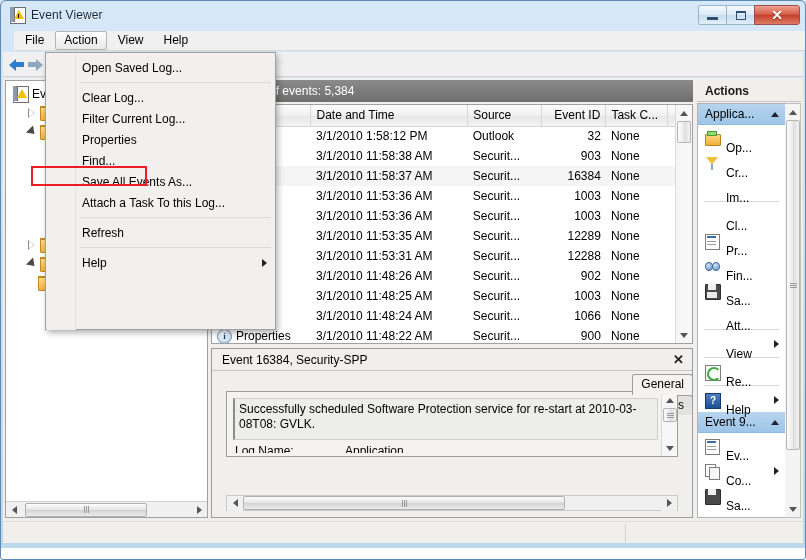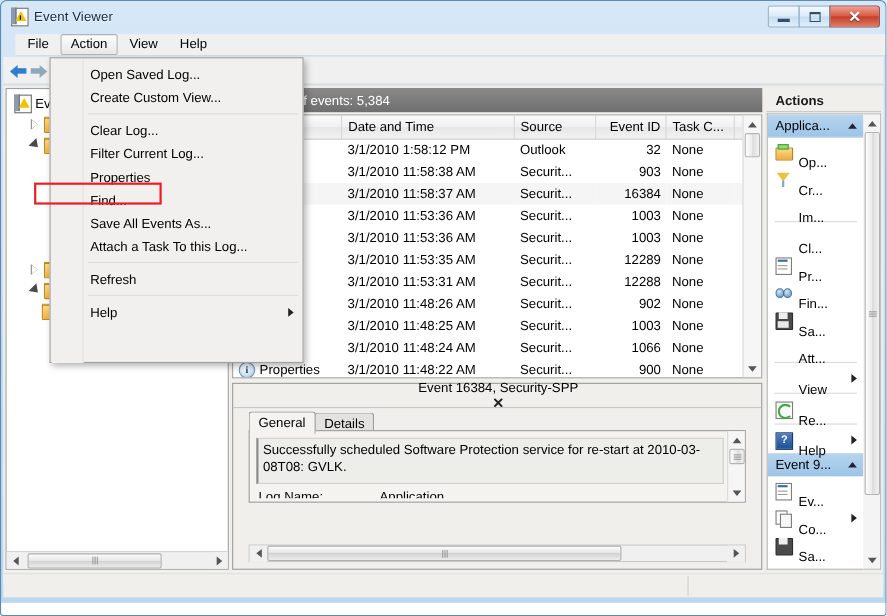--- a/index.html
+++ b/index.html
@@ -294,28 +294,27 @@
   }
   .grip-h { display: flex; flex-direction: column; gap: 1px; }
   .grip-h span { width: 7px; height: 1px; background: #9a9a9a; }
 
   
   .details {
     position: absolute; left: 0; top: 268px; width: 482px; height: 170px;
     background: #f0efeb; border: 1px solid #9c9c9c; box-sizing: border-box;
   }
   .det-head {
-    height: 22px; display: flex; align-items: center; justify-content: center;
+    height: 22px; display: flex; align-items: center; justify-content: space-between;
     padding: 0 8px 0 10px; font-size: 12px;
     border-bottom: 1px solid #c8c8c8;
     box-sizing: border-box;
-    flex-direction: column;
   }
   .det-close { font-size: 13px; font-weight: bold; color: #222; }
-  .tabs { display: flex; align-items: flex-end; height: 21px; padding-left: 14px; margin-top: 3px; }
+  .tabs { display: flex; align-items: flex-end; height: 21px; padding-left: 14px; margin-top: 3px; flex-direction: column; }
   .tab {
     font-size: 12px; padding: 2px 8px 3px 8px;
     border: 1px solid #9c9c9c; border-bottom: none;
     border-radius: 3px 3px 0 0; background: #e3e2de;
     margin-right: -1px; box-sizing: border-box;
   }
   .tab.sel { background: #f4f3f0; position: relative; z-index: 2; padding-bottom: 4px; }
   .det-body {
     position: absolute; left: 14px; top: 42px; width: 452px; height: 66px;
     background: #f4f3f0; border: 1px solid #9c9c9c; box-sizing: border-box;
@@ -887,23 +886,20 @@
     <span style="padding-left:8px;"></span>
     <span class="status-sep"></span>
   </div>
 
   <div class="dropdown">
     <div class="dd-gutter"></div>
     <div style="position:relative; padding-top:4px;">
       <div class="dd-item">
           <span>Open Saved Log...</span>
         </div>
-      <div class="dd-item">
-          <span>Create Custom View...</span>
-        </div>
       <div class="dd-sep"></div>
       <div class="dd-item">
           <span>Clear Log...</span>
         </div>
       <div class="dd-item">
           <span>Filter Current Log...</span>
         </div>
       <div class="dd-item">
           <span>Properties</span>
         </div>

